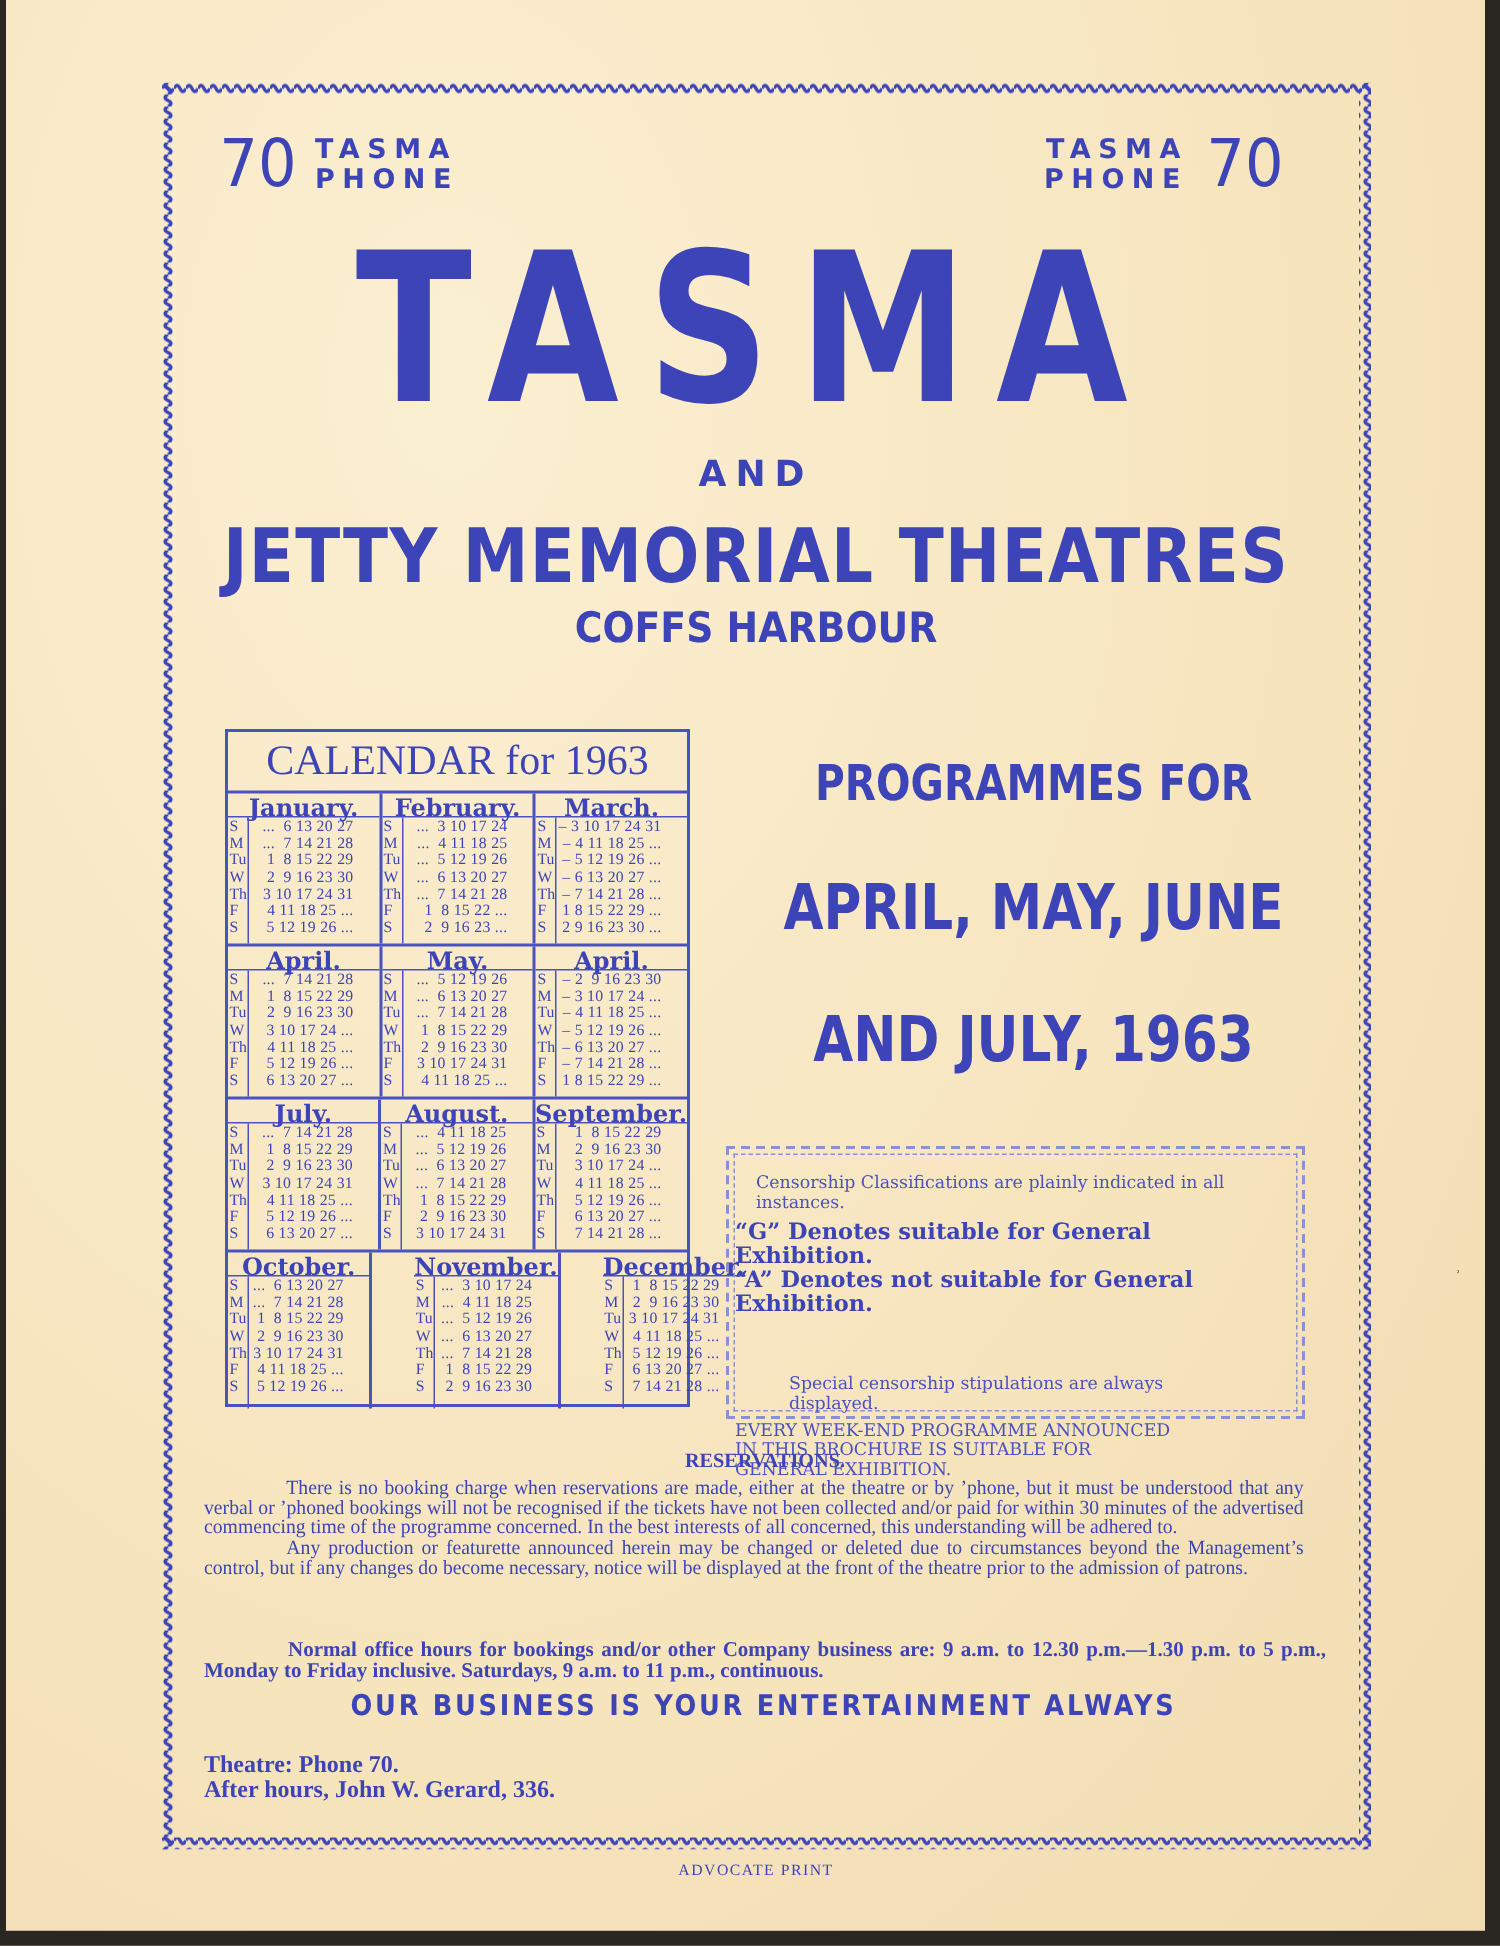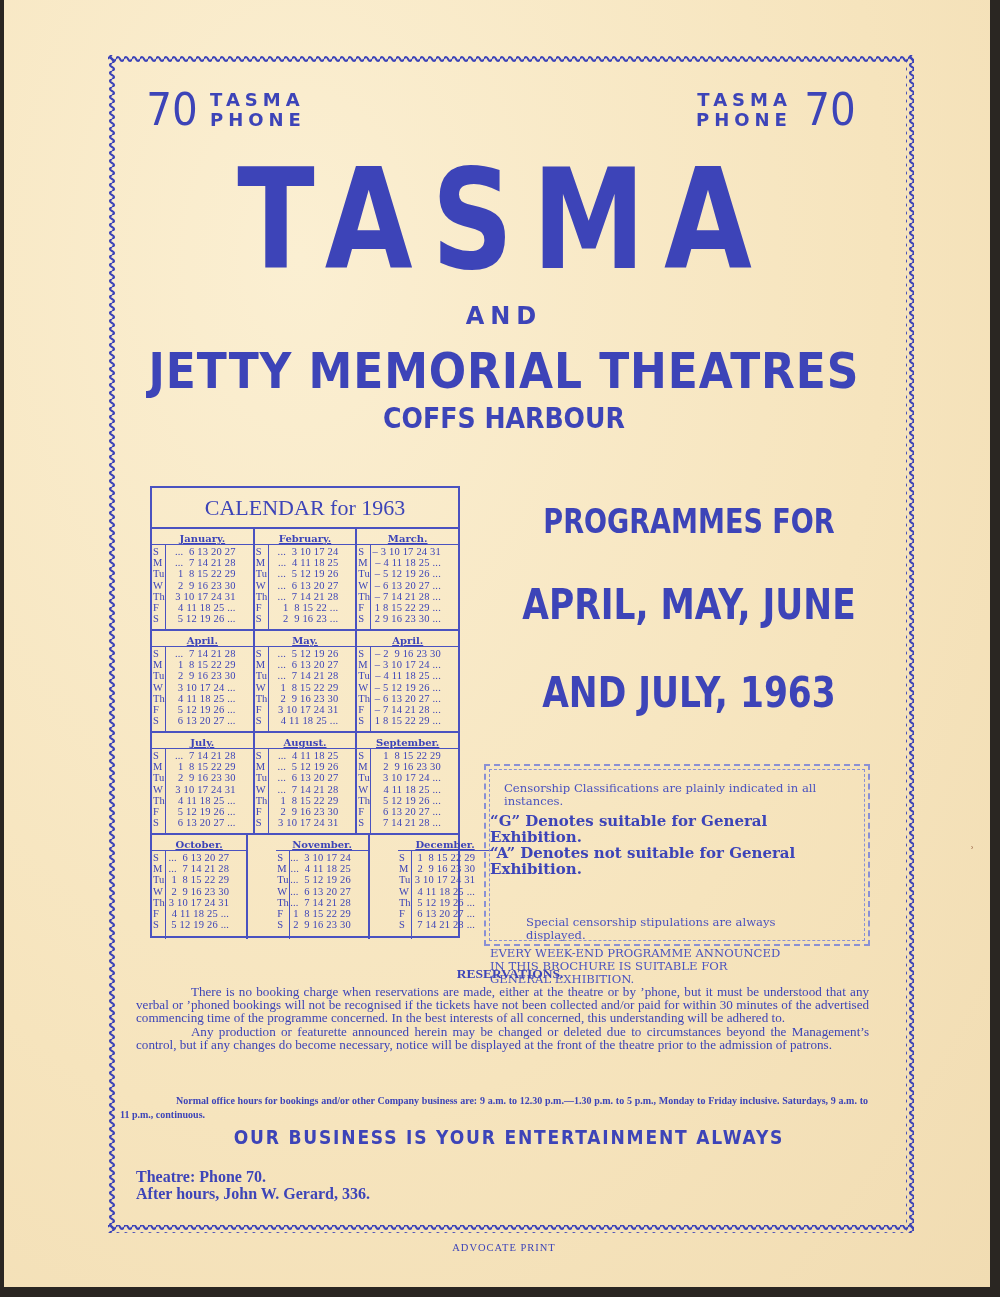--- a/index.html
+++ b/index.html
@@ -24,26 +24,26 @@
     }
     .and-label { left: 0; width: 1000px; top: 302px; text-align: center; font-family: "DejaVu Sans", sans-serif; font-size: 24px; letter-spacing: 6px; font-weight: bold; }
     .theatre-name { left: 0; width: 1000px; top: 342px; text-align: center; font-family: "DejaVu Sans", sans-serif; font-weight: bold; font-size: 50px; line-height: 58px; transform: scaleX(0.88); letter-spacing: 1px; }
     .town { left: 0; width: 1000px; top: 402px; text-align: center; font-family: "DejaVu Sans", sans-serif; font-weight: bold; font-size: 28px; transform: scaleX(0.9); }
 
     
     .calendar {
       position: absolute; left: 146px; top: 486px; width: 310px; height: 452px;
       border: 2px solid #4a52c0;
     }
-    .cal-title { height: 41px; text-align: center; font-family: "Liberation Serif", serif; font-size: 22px; line-height: 40px; border-bottom: 2px solid #4a52c0; }
+    .cal-title { height: 41px; text-align: center; font-family: "Liberation Serif", serif; font-size: 28px; line-height: 40px; border-bottom: 2px solid #4a52c0; }
     .cal-row { display: flex; height: 102px; border-bottom: 2px solid #4a52c0; }
     .cal-row:last-child { border-bottom: none; height: 104px; gap: 28px; }
     .month { flex: 1; border-right: 2px solid #4a52c0; display: flex; flex-direction: column; }
     .month:last-child { border-right: none; }
-    .month-name { height: 16px; text-align: center; font-family: "DejaVu Serif", serif; font-weight: bold; font-size: 10px; line-height: 20px; border-bottom: 1px solid #4a52c0; text-decoration: underline; }
+    .month-name { height: 16px; text-align: center; font-family: "DejaVu Serif", serif; font-weight: bold; font-size: 16px; line-height: 20px; border-bottom: 1px solid #4a52c0; }
     .month-body { flex: 1; display: flex; }
     .days-col { width: 14px; border-right: 1px solid #4a52c0; font-family: "Liberation Serif", serif; font-size: 10.5px; line-height: 11.2px; padding-top: 1px; padding-left: 1px; }
     .dates-col { flex: 1; font-family: "Liberation Serif", serif; font-size: 10.5px; line-height: 11.2px; padding-top: 1px; padding-right: 17px; text-align: right; white-space: pre; letter-spacing: 0.2px; }
 
     .programmes { left: 470px; width: 430px; text-align: center; font-family: "DejaVu Sans", sans-serif; font-weight: bold; transform: scaleX(0.82); }
     .p1 { top: 502px; font-size: 33px; }
     .p2 { top: 580px; font-size: 42px; }
     .p3 { top: 668px; font-size: 42px; }
 
     .censor-box {
@@ -51,21 +51,21 @@
       border: 2px dashed #8a90d4; padding: 3px;
     }
     .censor-inner { width: 100%; height: 100%; border: 1px dashed #8a90d4; text-align: left; padding-top: 12px; }
     .c-line { font-family: "DejaVu Serif", serif; font-size: 11.6px; line-height: 13px; color: #4a52c0; }
     .c-bold { font-family: "DejaVu Serif", serif; font-weight: bold; font-size: 15px; line-height: 16px; color: #3d44b8; }
     .c-gap { height: 5px; }
 
     .reservations { left: 132px; width: 748px; top: 966px; }
     .res-title { text-align: center; font-family: "Liberation Serif", serif; font-weight: bold; font-size: 13.5px; margin-bottom: 3px; }
     .res-p { font-family: "Liberation Serif", serif; font-size: 13.4px; line-height: 13.2px; text-align: justify; text-indent: 56px; transform: scaleX(0.98); transform-origin: left; }
-    .hours { left: 116px; width: 748px; top: 1094px; font-family: "Liberation Serif", serif; font-weight: bold; font-size: 10px; line-height: 13.5px; text-align: justify; text-indent: 56px; }
+    .hours { left: 132px; width: 748px; top: 1094px; font-family: "Liberation Serif", serif; font-weight: bold; font-size: 14px; line-height: 13.5px; text-align: justify; text-indent: 56px; }
     .slogan { left: 0; width: 1010px; top: 1126px; text-align: center; font-family: "DejaVu Sans", sans-serif; font-weight: bold; font-size: 19px; letter-spacing: 2px; transform: scaleX(0.9); }
     .foot { font-family: "Liberation Serif", serif; font-weight: bold; font-size: 16px; line-height: 17px; }
     .foot-left { left: 132px; top: 1168px; }
     .foot-right { left: 594px; top: 1168px; }
     .printer { left: 0; width: 1000px; top: 1242px; text-align: center; font-family: "Liberation Serif", serif; font-size: 10.5px; letter-spacing: 1px; }
     .smudge { left: 966px; top: 838px; width: 10px; height: 14px; color: #7a3a20; font-size: 12px; }
   </style>
 </head>
 <body>
 

